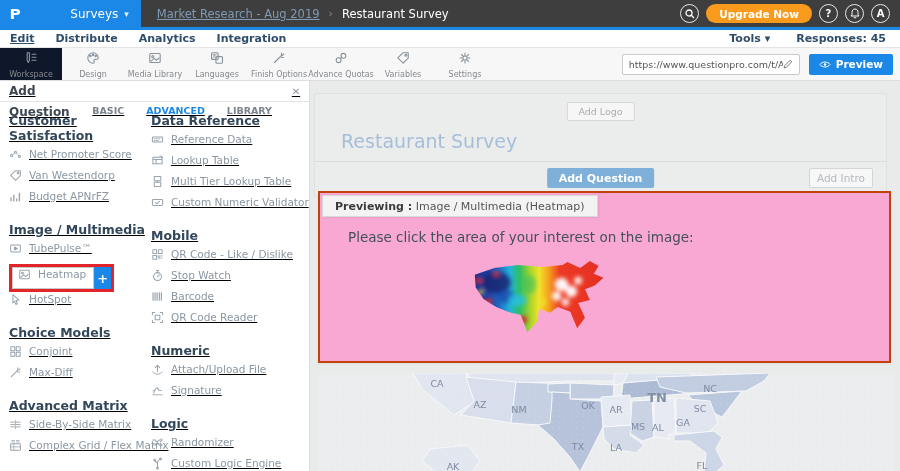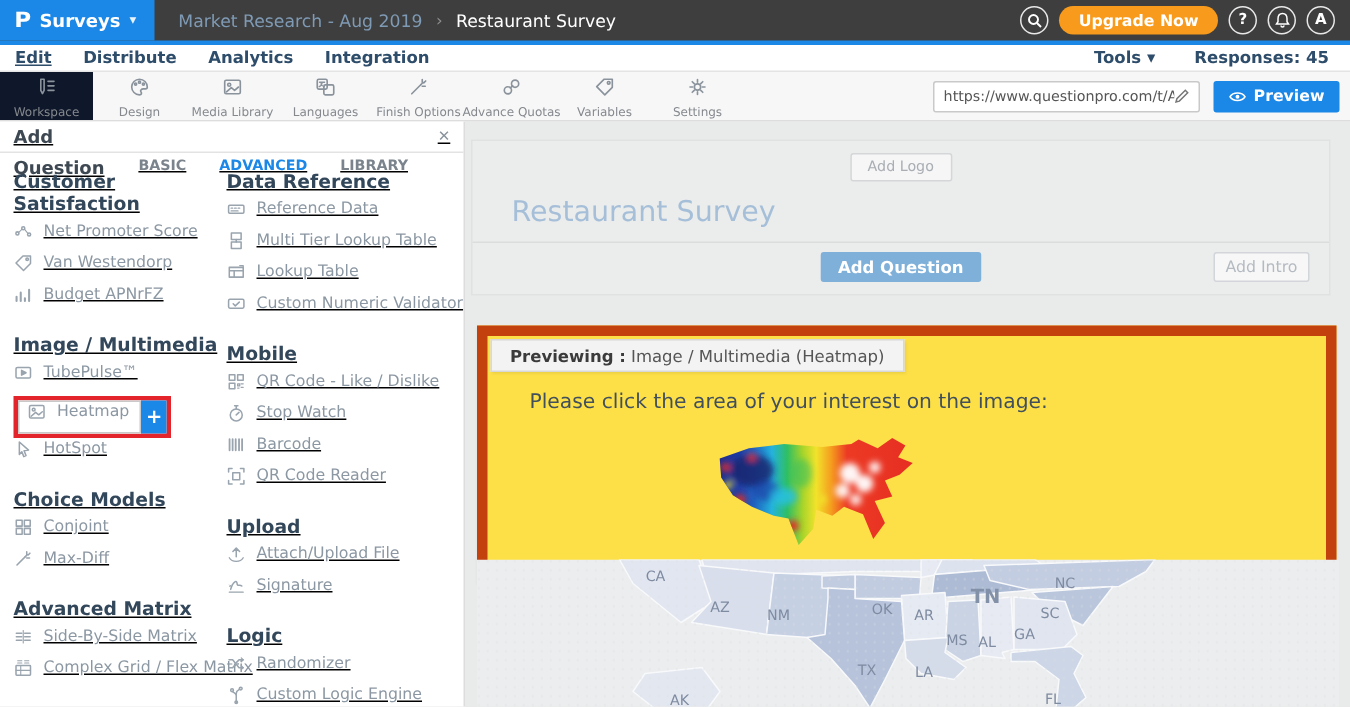--- a/index.html
+++ b/index.html
@@ -6,24 +6,24 @@
   html,body { width:900px; height:471px; overflow:hidden; background:#e7e8e8;
     font-family:"DejaVu Sans","Liberation Sans",sans-serif; }
   .screen { position:relative; width:900px; height:471px; }
 
   
   .topbar { height:30px; background:#3e3e3e; border-bottom:3px solid #1b87e6;
     display:flex; align-items:center; }
   .brand { background:#1b87e6; height:27px; display:flex; align-items:center; gap:6px;
     padding:0 12px 0 10px; color:#fff; cursor:pointer; }
   .logo { font-weight:700; font-size:14px; transform:scaleX(1.1); }
-  .brand-label { font-size:12px; font-weight:700; }
+  .brand-label { font-size:12px; font-weight:400;margin-left:44px; }
   .chev { font-size:9px; opacity:.9; }
   .crumbs { display:flex; align-items:center; margin-left:16px; font-size:11.5px; }
-  .crumb.parent { color:#7f9ab4; cursor:pointer; }
+  .crumb.parent { color:#7f9ab4; cursor:pointer;text-decoration:underline; }
   .crumb-sep { color:#8e8e8e; margin:0 9px; font-size:11px; }
   .crumb.current { color:#ffffff; }
   .topbar-right { margin-left:auto; display:flex; align-items:center; gap:7px; padding-right:10px; }
   .circle-btn { width:19px; height:19px; border-radius:50%; border:1.5px solid #e8e8e8;
     display:flex; align-items:center; justify-content:center; color:#fff; font-size:10px;
     font-weight:700; cursor:pointer; background:transparent; }
   .upgrade { height:19px; border:none; border-radius:10px; background:#f89b1c; color:#fff;
     font-size:10.5px; font-weight:700; padding:0 13px; cursor:pointer; font-family:inherit; }
 
   
@@ -89,22 +89,22 @@
   .survey-title { position:absolute; left:26px; top:36px; font-size:19px; font-weight:400;
     color:#a6bfd9; }
   .sh-divider { position:absolute; left:0; right:0; top:67px; border-top:1px solid #dbdcdc; }
   .add-question { position:absolute; left:50%; top:74px; transform:translateX(-50%); height:20px;
     background:#7fb0d9; color:#fff; border:none; border-radius:2px; font-size:11px; font-weight:600;
     padding:0 12px; cursor:pointer; font-family:inherit; }
   .add-intro { position:absolute; right:13px; top:74px; height:20px; background:rgba(255,255,255,.6);
     color:#b4bac1; border:1px solid #d2d5d9; border-radius:2px; font-size:10.5px; padding:0 7px;
     cursor:pointer; font-family:inherit; }
 
-  .preview-card { position:absolute; left:8px; top:136px; width:573px; height:172px;
-    background:#fde047; border:7px solid #c2410c; box-shadow:0 1px 2px rgba(0,0,0,.05); }
+  .preview-card { position:absolute; left:8px; top:110px; width:573px; height:172px;
+    background:#f9a8d4; border:2px solid #c2410c; box-shadow:0 1px 2px rgba(0,0,0,.05); }
   .preview-tab { position:absolute; left:2px; top:2px; height:22px; line-height:21px;
     background:#f3f3f3; border:1px solid #d8d8d8; box-shadow:1px 1px 2px rgba(0,0,0,.08);
     padding:0 12px; font-size:11px; color:#555; }
   .preview-tab b { color:#3b3b3b; }
   .question { position:absolute; left:28px; top:36px; font-size:13.5px; color:#42505c; }
   .heatmap { position:absolute; left:147px; top:66px; cursor:crosshair; }
 
   .bgmap { position:absolute; left:8px; top:292px; width:575px; height:99px; display:block; }
   .st-lbl { font-size:9.5px; fill:#7e8ba1; text-anchor:middle; }
   .st-lbl.big { font-size:13px; fill:#8290a8; font-weight:700; }
@@ -367,35 +367,35 @@
                   <svg viewBox="0 0 14 14" fill="none" stroke="currentColor" stroke-width="1.1" stroke-linecap="round" stroke-linejoin="round">
                     <rect x="1.5" y="4.2" width="11" height="5.6" rx=".8"></rect>
                     <path d="M3.3 6.2 h1.2 M5.8 6.2 h1.2 M8.3 6.2 h1.2 M3.3 8.2 h5" stroke-width=".9"></path>
                   </svg>
                 </span>
                 <span>Reference Data</span>
               </div>
               <div class="q-item">
                 <span class="ic">
                   <svg viewBox="0 0 14 14" fill="none" stroke="currentColor" stroke-width="1.1" stroke-linecap="round" stroke-linejoin="round">
+                    <path d="M2 3.5 h10 v7 h-10 Z M2 6 h10 M5.5 6 v4.5"></path>
+                    <path d="M9.5 2.2 h2.5 v1.6" stroke-width=".9"></path>
+                  </svg>
+                </span>
+                <span>Lookup Table</span>
+              </div>
+              <div class="q-item">
+                <span class="ic">
+                  <svg viewBox="0 0 14 14" fill="none" stroke="currentColor" stroke-width="1.1" stroke-linecap="round" stroke-linejoin="round">
                     <rect x="3.5" y="1.5" width="7" height="4.6"></rect>
                     <rect x="3.5" y="7.9" width="7" height="4.6"></rect>
                     <path d="M7 6.1 v1.8"></path>
                   </svg>
                 </span>
                 <span>Multi Tier Lookup Table</span>
-              </div>
-              <div class="q-item">
-                <span class="ic">
-                  <svg viewBox="0 0 14 14" fill="none" stroke="currentColor" stroke-width="1.1" stroke-linecap="round" stroke-linejoin="round">
-                    <path d="M2 3.5 h10 v7 h-10 Z M2 6 h10 M5.5 6 v4.5"></path>
-                    <path d="M9.5 2.2 h2.5 v1.6" stroke-width=".9"></path>
-                  </svg>
-                </span>
-                <span>Lookup Table</span>
               </div>
               <div class="q-item">
                 <span class="ic">
                   <svg viewBox="0 0 14 14" fill="none" stroke="currentColor" stroke-width="1.1" stroke-linecap="round" stroke-linejoin="round">
                     <rect x="1.5" y="3.8" width="11" height="6.4" rx="1"></rect>
                     <path d="M4.8 7 l1.5 1.5 L9.2 5.8"></path>
                   </svg>
                 </span>
                 <span>Custom Numeric Validator</span>
               </div>
@@ -434,21 +434,21 @@
                 <span class="ic">
                   <svg viewBox="0 0 14 14" fill="none" stroke="currentColor" stroke-width="1.1" stroke-linecap="round" stroke-linejoin="round">
                     <path d="M1.5 4 V1.5 H4 M10 1.5 h2.5 V4 M12.5 10 v2.5 H10 M4 12.5 H1.5 V10"></path>
                     <rect x="4.5" y="4.5" width="5" height="5"></rect>
                   </svg>
                 </span>
                 <span>QR Code Reader</span>
               </div>
             </div>
             <div class="psec">
-              <h3>Upload</h3>
+              <h3>Numeric</h3>
               <div class="q-item">
                 <span class="ic">
                   <svg viewBox="0 0 14 14" fill="none" stroke="currentColor" stroke-width="1.1" stroke-linecap="round" stroke-linejoin="round">
                     <path d="M7 8.8 V2.8 M4.6 5 L7 2.6 L9.4 5"></path>
                     <path d="M2 9.5 c2 3.5 8 3.5 10 0" stroke-width="1"></path>
                   </svg>
                 </span>
                 <span>Attach/Upload File</span>
               </div>
               <div class="q-item">

